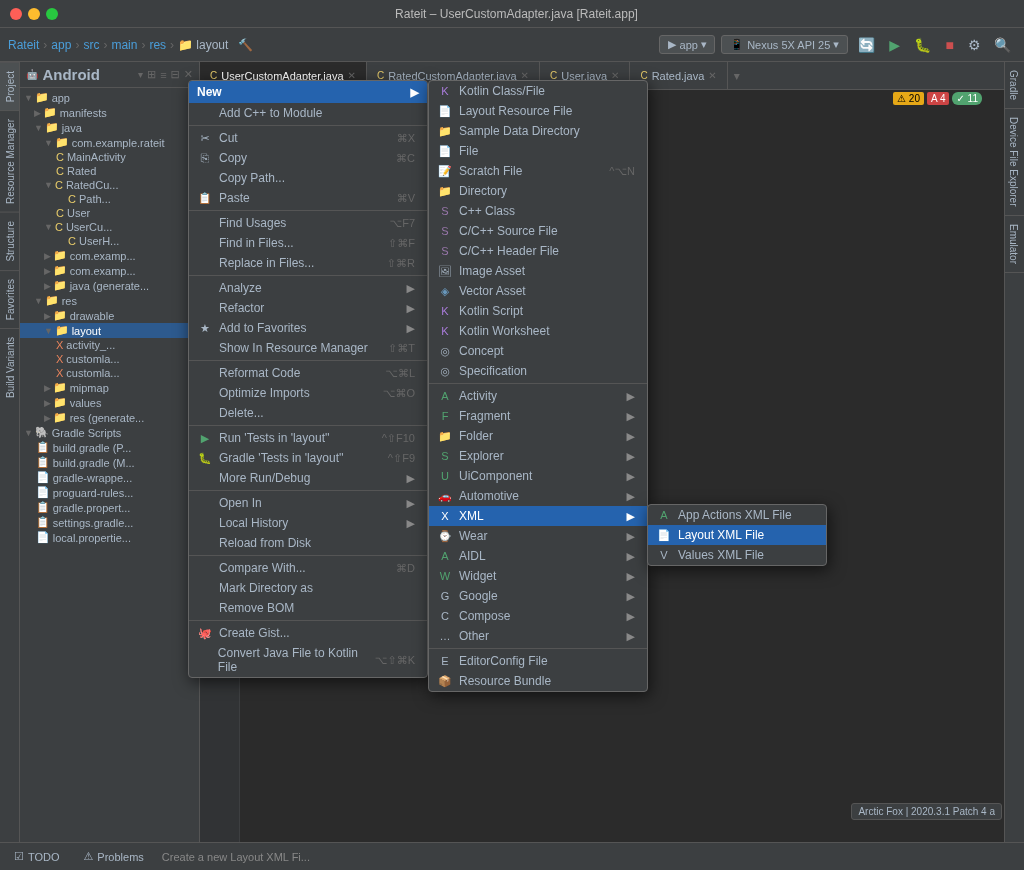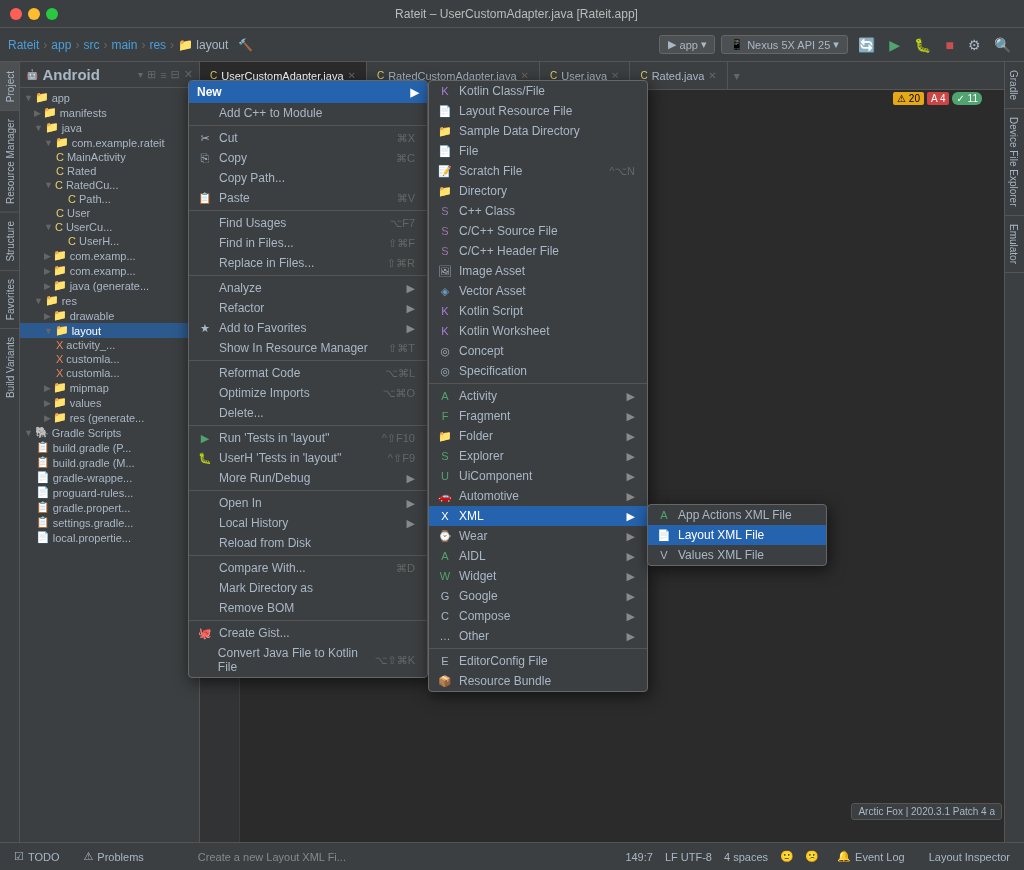--- a/index.html
+++ b/index.html
@@ -717,21 +717,21 @@
     <span>Delete...</span>
   </div>
   <div class="menu-separator"></div>
   <div class="menu-item">
     <span class="menu-icon" style="color:#51a36f;">▶</span>
     <span>Run 'Tests in 'layout''</span>
     <span class="menu-shortcut">^⇧F10</span>
   </div>
   <div class="menu-item">
     <span class="menu-icon">🐛</span>
-    <span>UserH 'Tests in 'layout''</span>
+    <span>Gradle 'Tests in 'layout''</span>
     <span class="menu-shortcut">^⇧F9</span>
   </div>
   <div class="menu-item">
     <span class="menu-icon"></span>
     <span>More Run/Debug</span>
     <span class="menu-arrow">▶</span>
   </div>
   <div class="menu-separator"></div>
   <div class="menu-item">
     <span class="menu-icon"></span>
@@ -931,28 +931,14 @@
 
 <div class="bottom-bar">
   <div class="bottom-tab">
     <span>☑</span>
     <span>TODO</span>
   </div>
   <div class="bottom-tab">
     <span>⚠</span>
     <span>Problems</span>
   </div>
-  <span style="color:#888;margin-left:36px;">Create a new Layout XML Fi...</span>
-  <div class="bottom-right">
-    <span>149:7</span>
-    <span>LF  UTF-8</span>
-    <span>4 spaces</span>
-    <span>🙂</span>
-    <span>😕</span>
-    <div class="bottom-tab">
-      <span>🔔</span>
-      <span>Event Log</span>
-    </div>
-    <div class="bottom-tab">
-      <span>Layout Inspector</span>
-    </div>
-  </div>
+  <span style="color:#888;">Create a new Layout XML Fi...</span>
 </div>
 
 </body></html>

